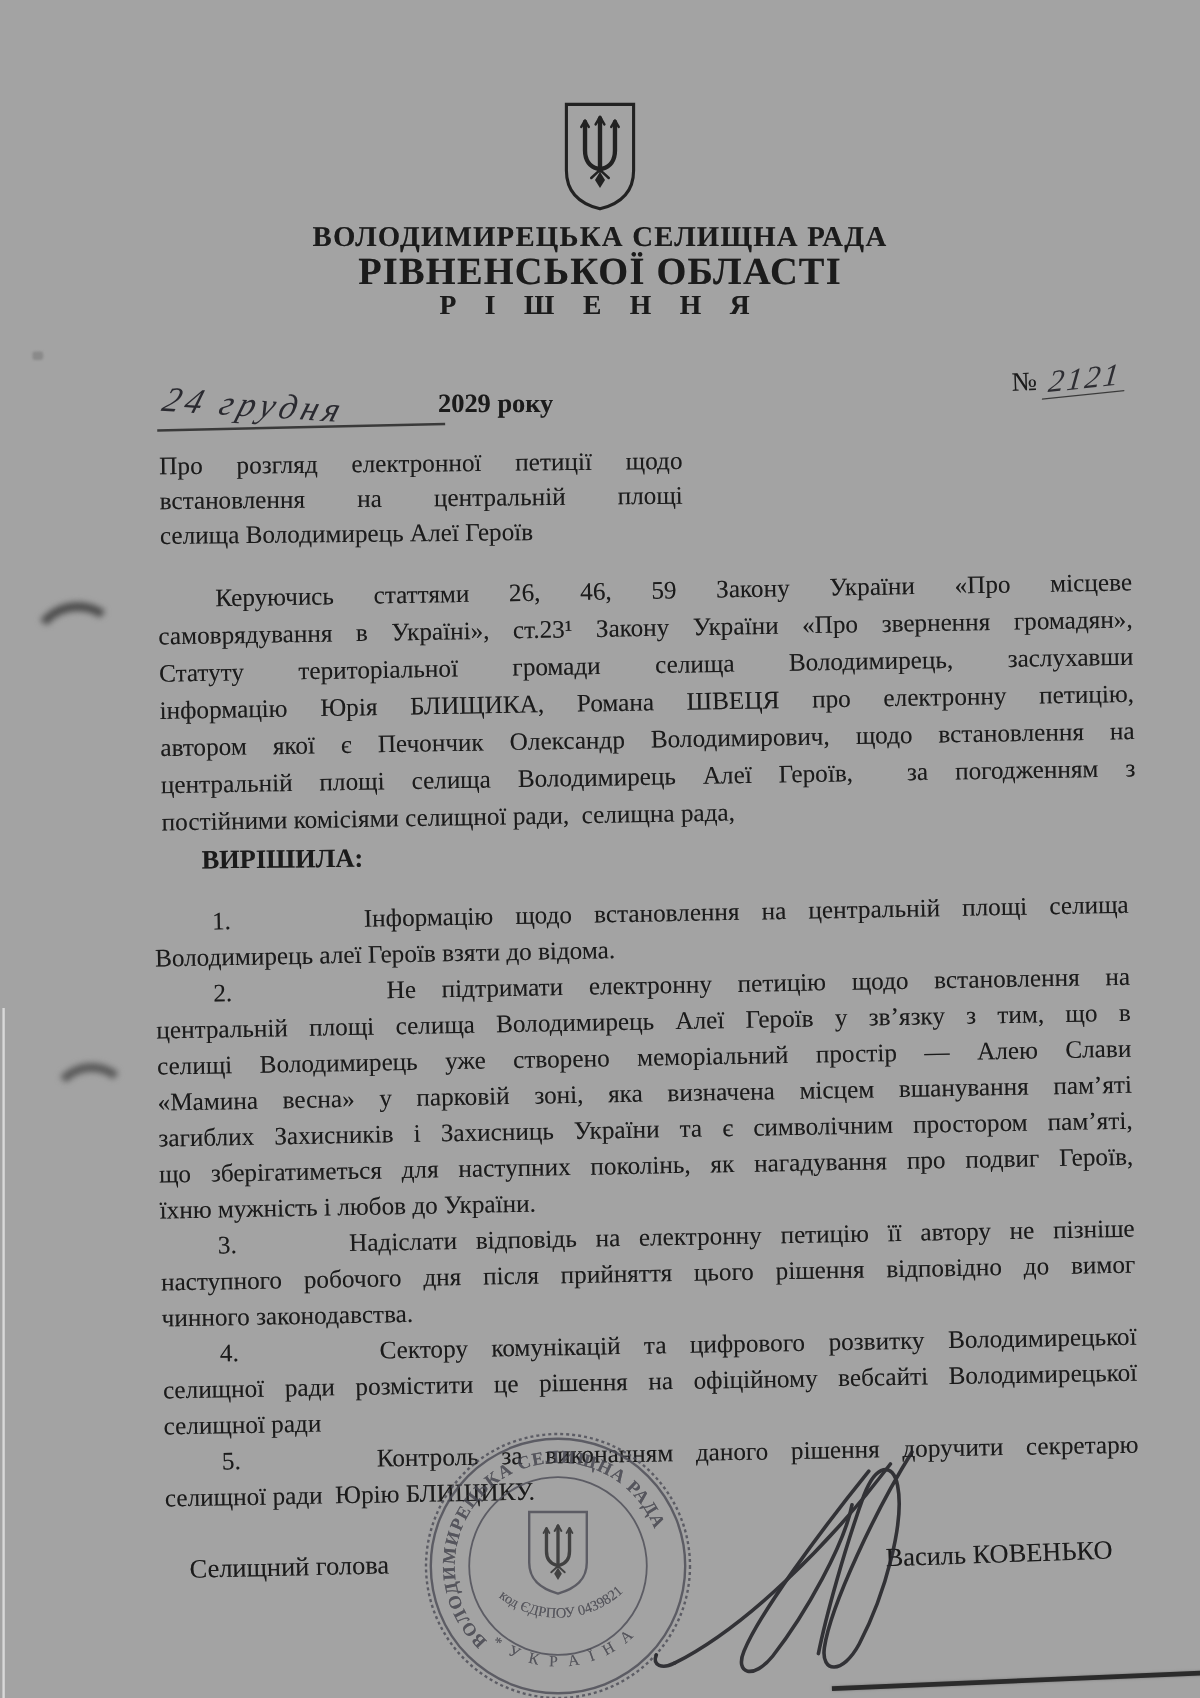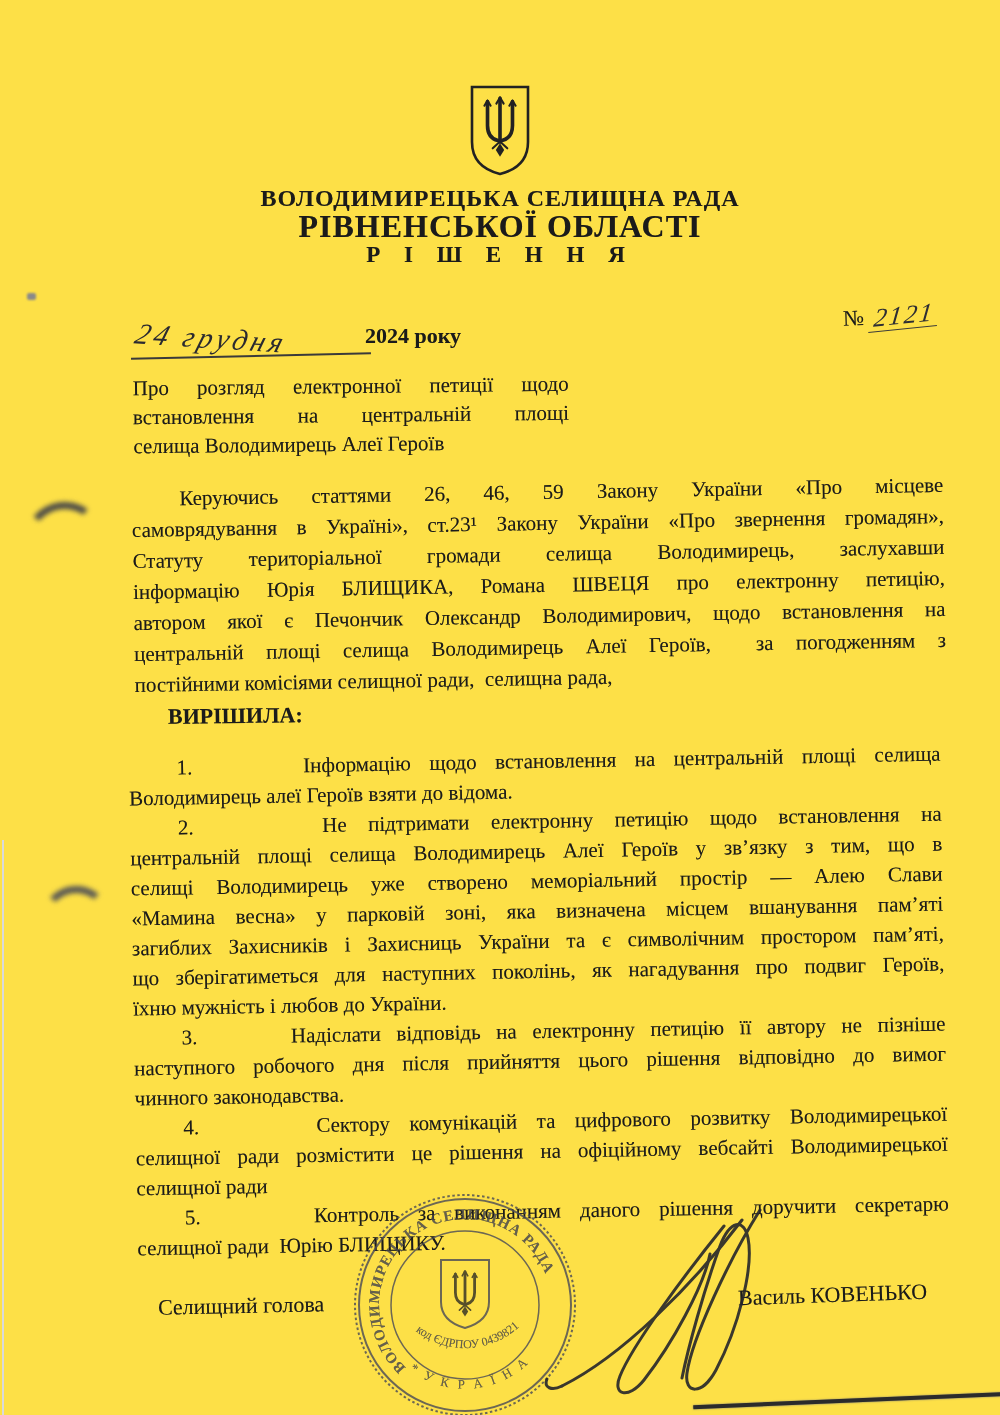--- a/index.html
+++ b/index.html
@@ -1,17 +1,17 @@
 <!DOCTYPE html>
 <html><head>
 <meta charset="utf-8">
 <style>
   html,body{margin:0;padding:0;background:#ffffff;}
   .page{
-    position:relative;width:1000px;height:1415px;background:#fde047;
+    position:relative;width:1000px;height:1415px;background:#a3a3a3;
     font-family:"Liberation Serif", serif;color:#1b1b1b;overflow:hidden;
     text-shadow:0 0 0.5px rgba(0,0,0,0.35);
   }
   
   .header{position:absolute;top:84px;left:0;right:0;text-align:center;}
   .emblem{display:block;margin:0 auto 8px auto;}
   .org-name{font-size:24px;font-weight:bold;letter-spacing:1px;line-height:28px;}
   .org-region{font-size:32px;font-weight:bold;letter-spacing:1px;line-height:28px;}
   .convocation{font-size:21px;line-height:28px;margin-top:2px;}
   .doc-type{font-size:23px;font-weight:bold;letter-spacing:9px;line-height:28px;margin-top:1px;font-family:Liberation Serif, serif;}
@@ -86,21 +86,21 @@
   </div>
 
   <div class="meta-number">
     <span>№</span>
     <span class="hand">2121</span>
   </div>
 
   <div class="date-row">
     <div class="date-line"></div>
     <div class="date-hand">24 грудня</div>
-    <div class="date-typed">2024 року</div>
+    <div class="date-typed">2029 року</div>
   </div>
 
   <div class="subject jl">
       <div class="jline">Про розгляд електронної петиції щодо</div>
       <div class="jline">встановлення на центральній площі</div>
       <div class="jline last">селища Володимирець Алеї Героїв</div>
     </div>
 
   <div class="preamble jl" data-first-indent="1">
       <div class="jline">Керуючись статтями 26, 46, 59 Закону України «Про місцеве</div>

